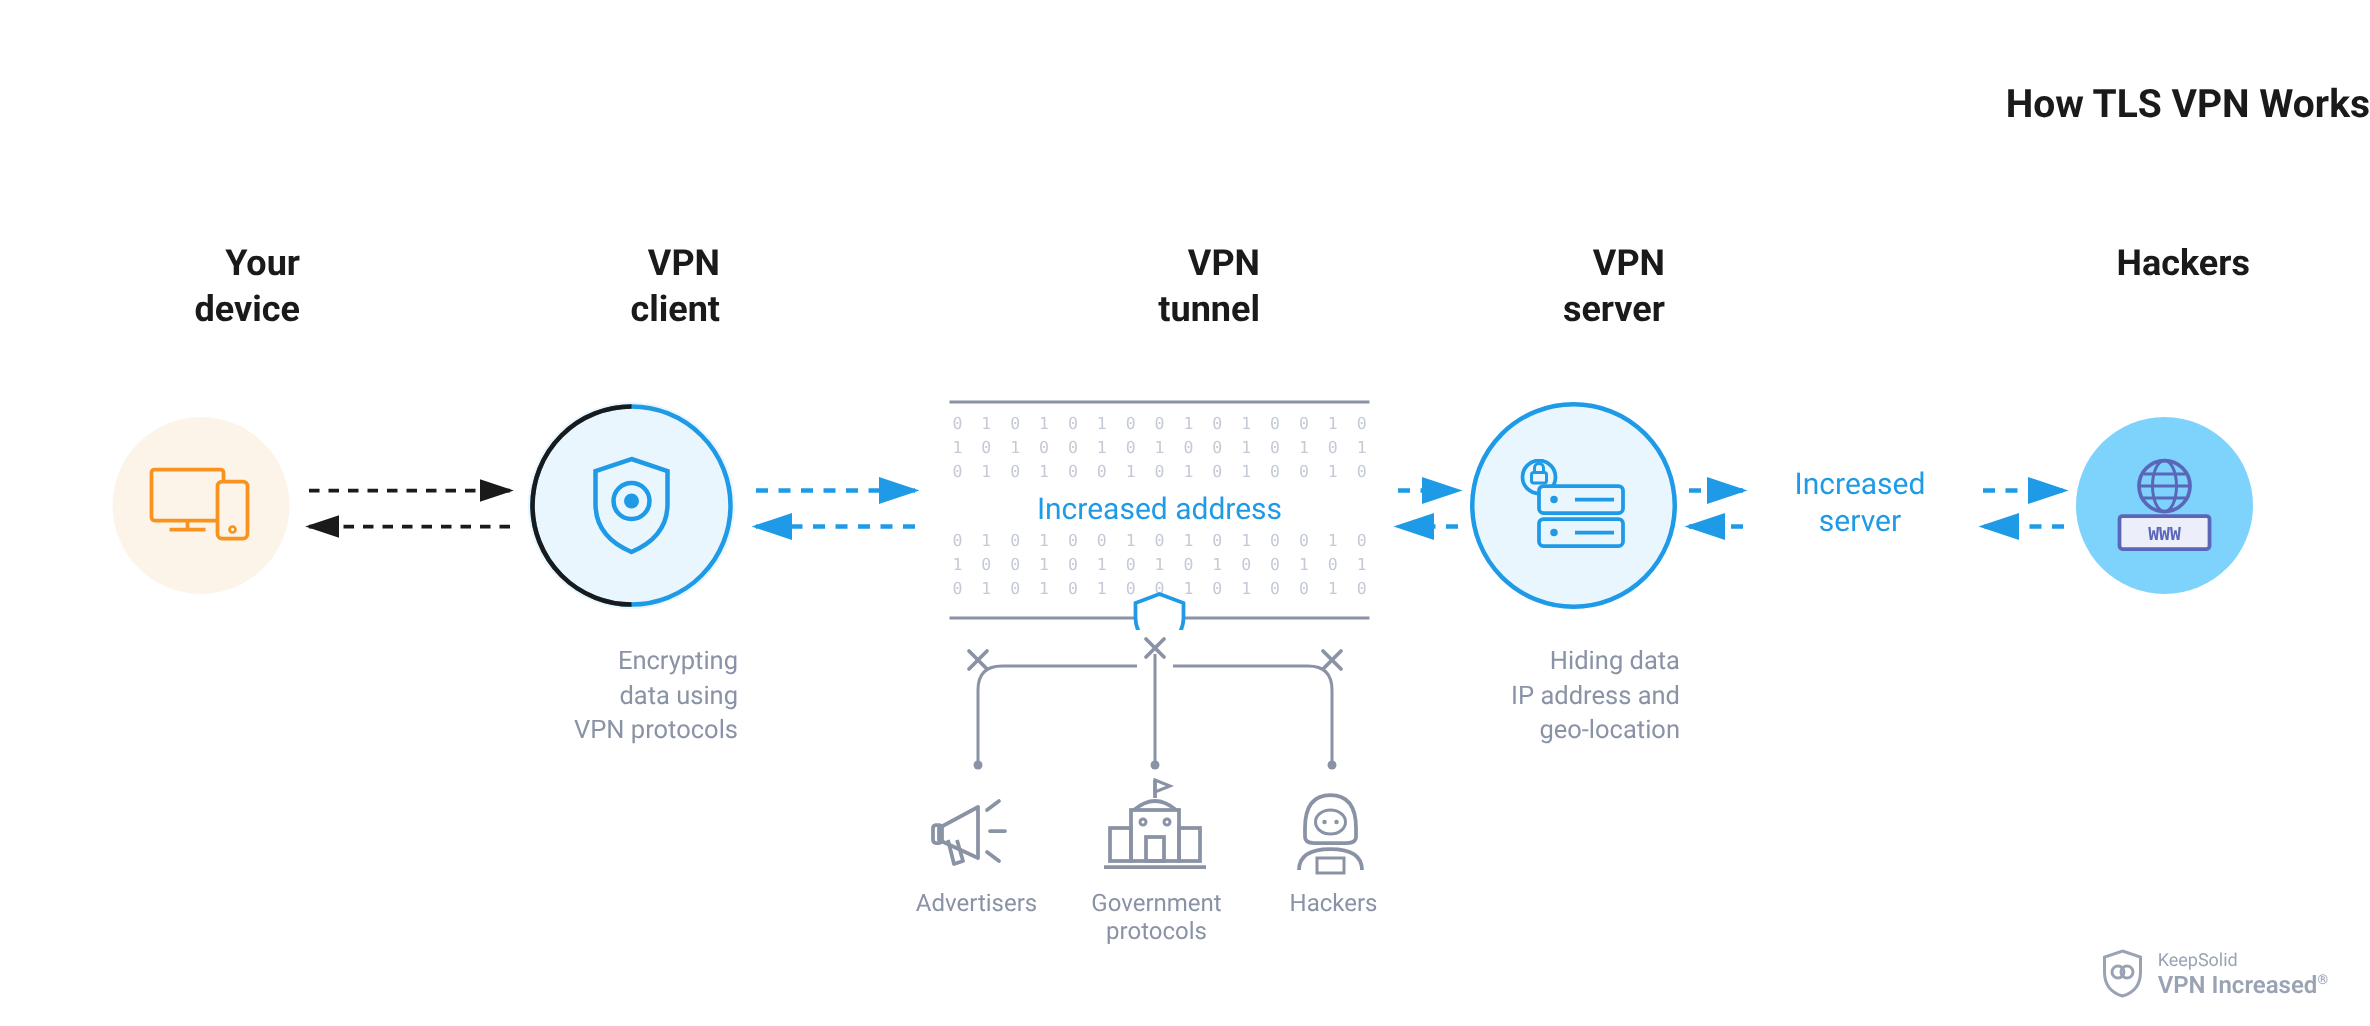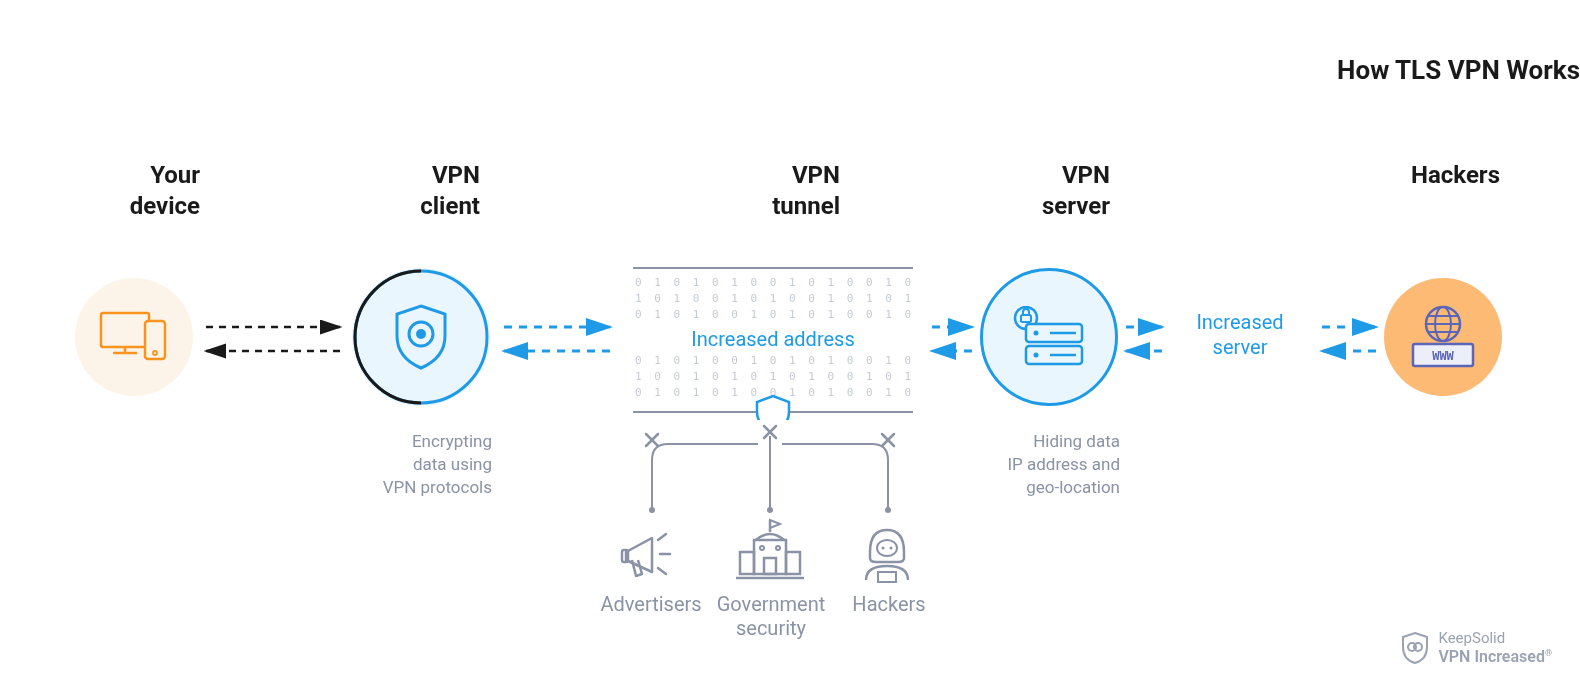--- a/index.html
+++ b/index.html
@@ -45,33 +45,33 @@
     color: #1f9ae7;
     font-size: 20px;
     text-align: center;
   }
   .arrows {
     position: absolute;
   }
   .threat-label {
     position: absolute;
     color: #8a93a6;
-    font-size: 20px;
+    font-size: 16px;
     text-align: center;
   }
   .brand {
     position: absolute;
     right: 28px;
     bottom: 18px;
     display: flex;
     align-items: center;
     gap: 8px;
     color: #9aa3b4;
   }
-  .brand .t1 { font-size: 15px; }
+  .brand .t1 { font-size: 12px; }
   .brand .t2 { font-size: 16px; font-weight: 600; }
 </style>
 </head>
 <body>
 
 <div class="title">How TLS VPN Works</div>
 
 <div class="col-label" style="left:60px; top:160px; width:140px; white-space:pre-line">Your
 device</div>
 <div class="col-label" style="left:360px; top:160px; width:120px; white-space:pre-line">VPN
@@ -127,21 +127,21 @@
     <path d="M13 9 V6 a3 3 0 0 1 6 0 V9" fill="none" stroke="#1f9ae7" stroke-width="2"></path>
     <rect x="16" y="18" width="56" height="18" rx="3" fill="#eaf6fd" stroke="#1f9ae7" stroke-width="2.5"></rect>
     <circle cx="26" cy="27" r="2.5" fill="#1f9ae7"></circle>
     <line x1="40" y1="27" x2="66" y2="27" stroke="#1f9ae7" stroke-width="2.5"></line>
     <rect x="16" y="40" width="56" height="18" rx="3" fill="#eaf6fd" stroke="#1f9ae7" stroke-width="2.5"></rect>
     <circle cx="26" cy="49" r="2.5" fill="#1f9ae7"></circle>
     <line x1="40" y1="49" x2="66" y2="49" stroke="#1f9ae7" stroke-width="2.5"></line>
   </svg>
 </div>
 
-<div class="node-circle" style="left:1384px; top:278px; width:118px; height:118px; background:#fdba74;">
+<div class="node-circle" style="left:1384px; top:278px; width:118px; height:118px; background:#7dd3fc;">
   <svg width="72" height="70" viewBox="0 0 72 70">
     <circle cx="36" cy="22" r="17" fill="none" stroke="#5b66b8" stroke-width="2.5"></circle>
     <ellipse cx="36" cy="22" rx="8" ry="17" fill="none" stroke="#5b66b8" stroke-width="2"></ellipse>
     <line x1="19" y1="22" x2="53" y2="22" stroke="#5b66b8" stroke-width="2"></line>
     <line x1="22" y1="14" x2="50" y2="14" stroke="#5b66b8" stroke-width="2"></line>
     <line x1="22" y1="30" x2="50" y2="30" stroke="#5b66b8" stroke-width="2"></line>
     <rect x="6" y="42" width="60" height="22" rx="2" fill="#eceef9" stroke="#5b66b8" stroke-width="2.5"></rect>
     <text x="36" y="58" text-anchor="middle" font-size="12" font-weight="700" fill="#5b66b8" font-family="monospace">WWW</text>
   </svg>
 </div>
@@ -235,21 +235,21 @@
   <path d="M12 30 Q12 8 29 8 Q46 8 46 30 L46 36 Q46 40 40 40 H18 Q12 40 12 36 Z" fill="none" stroke="#8a93a6" stroke-width="2.5"></path>
   <ellipse cx="29" cy="26" rx="10" ry="8" fill="#fff" stroke="#8a93a6" stroke-width="2"></ellipse>
   <circle cx="25" cy="26" r="1.5" fill="#8a93a6"></circle>
   <circle cx="33" cy="26" r="1.5" fill="#8a93a6"></circle>
   <path d="M8 58 Q8 44 29 44 Q50 44 50 58" fill="none" stroke="#8a93a6" stroke-width="2.5"></path>
   <rect x="20" y="50" width="18" height="10" fill="none" stroke="#8a93a6" stroke-width="2"></rect>
 </svg>
 
 <div class="threat-label" style="left:598px; top:592px; width:106px">Advertisers</div>
 <div class="threat-label" style="left:716px; top:592px; width:110px; white-space:pre-line">Government
-security</div>
+protocols</div>
 <div class="threat-label" style="left:844px; top:592px; width:90px">Hackers</div>
 
 <div class="brand">
   <svg width="30" height="34" viewBox="0 0 30 34">
     <path d="M15 2 L27 6 V16 C27 25 22 30 15 32 C8 30 3 25 3 16 V6 Z" fill="none" stroke="#9aa3b4" stroke-width="2"></path>
     <circle cx="12" cy="16" r="4" fill="none" stroke="#9aa3b4" stroke-width="2"></circle>
     <circle cx="18" cy="16" r="4" fill="none" stroke="#9aa3b4" stroke-width="2"></circle>
   </svg>
   <div>
     <div class="t1">KeepSolid</div>

